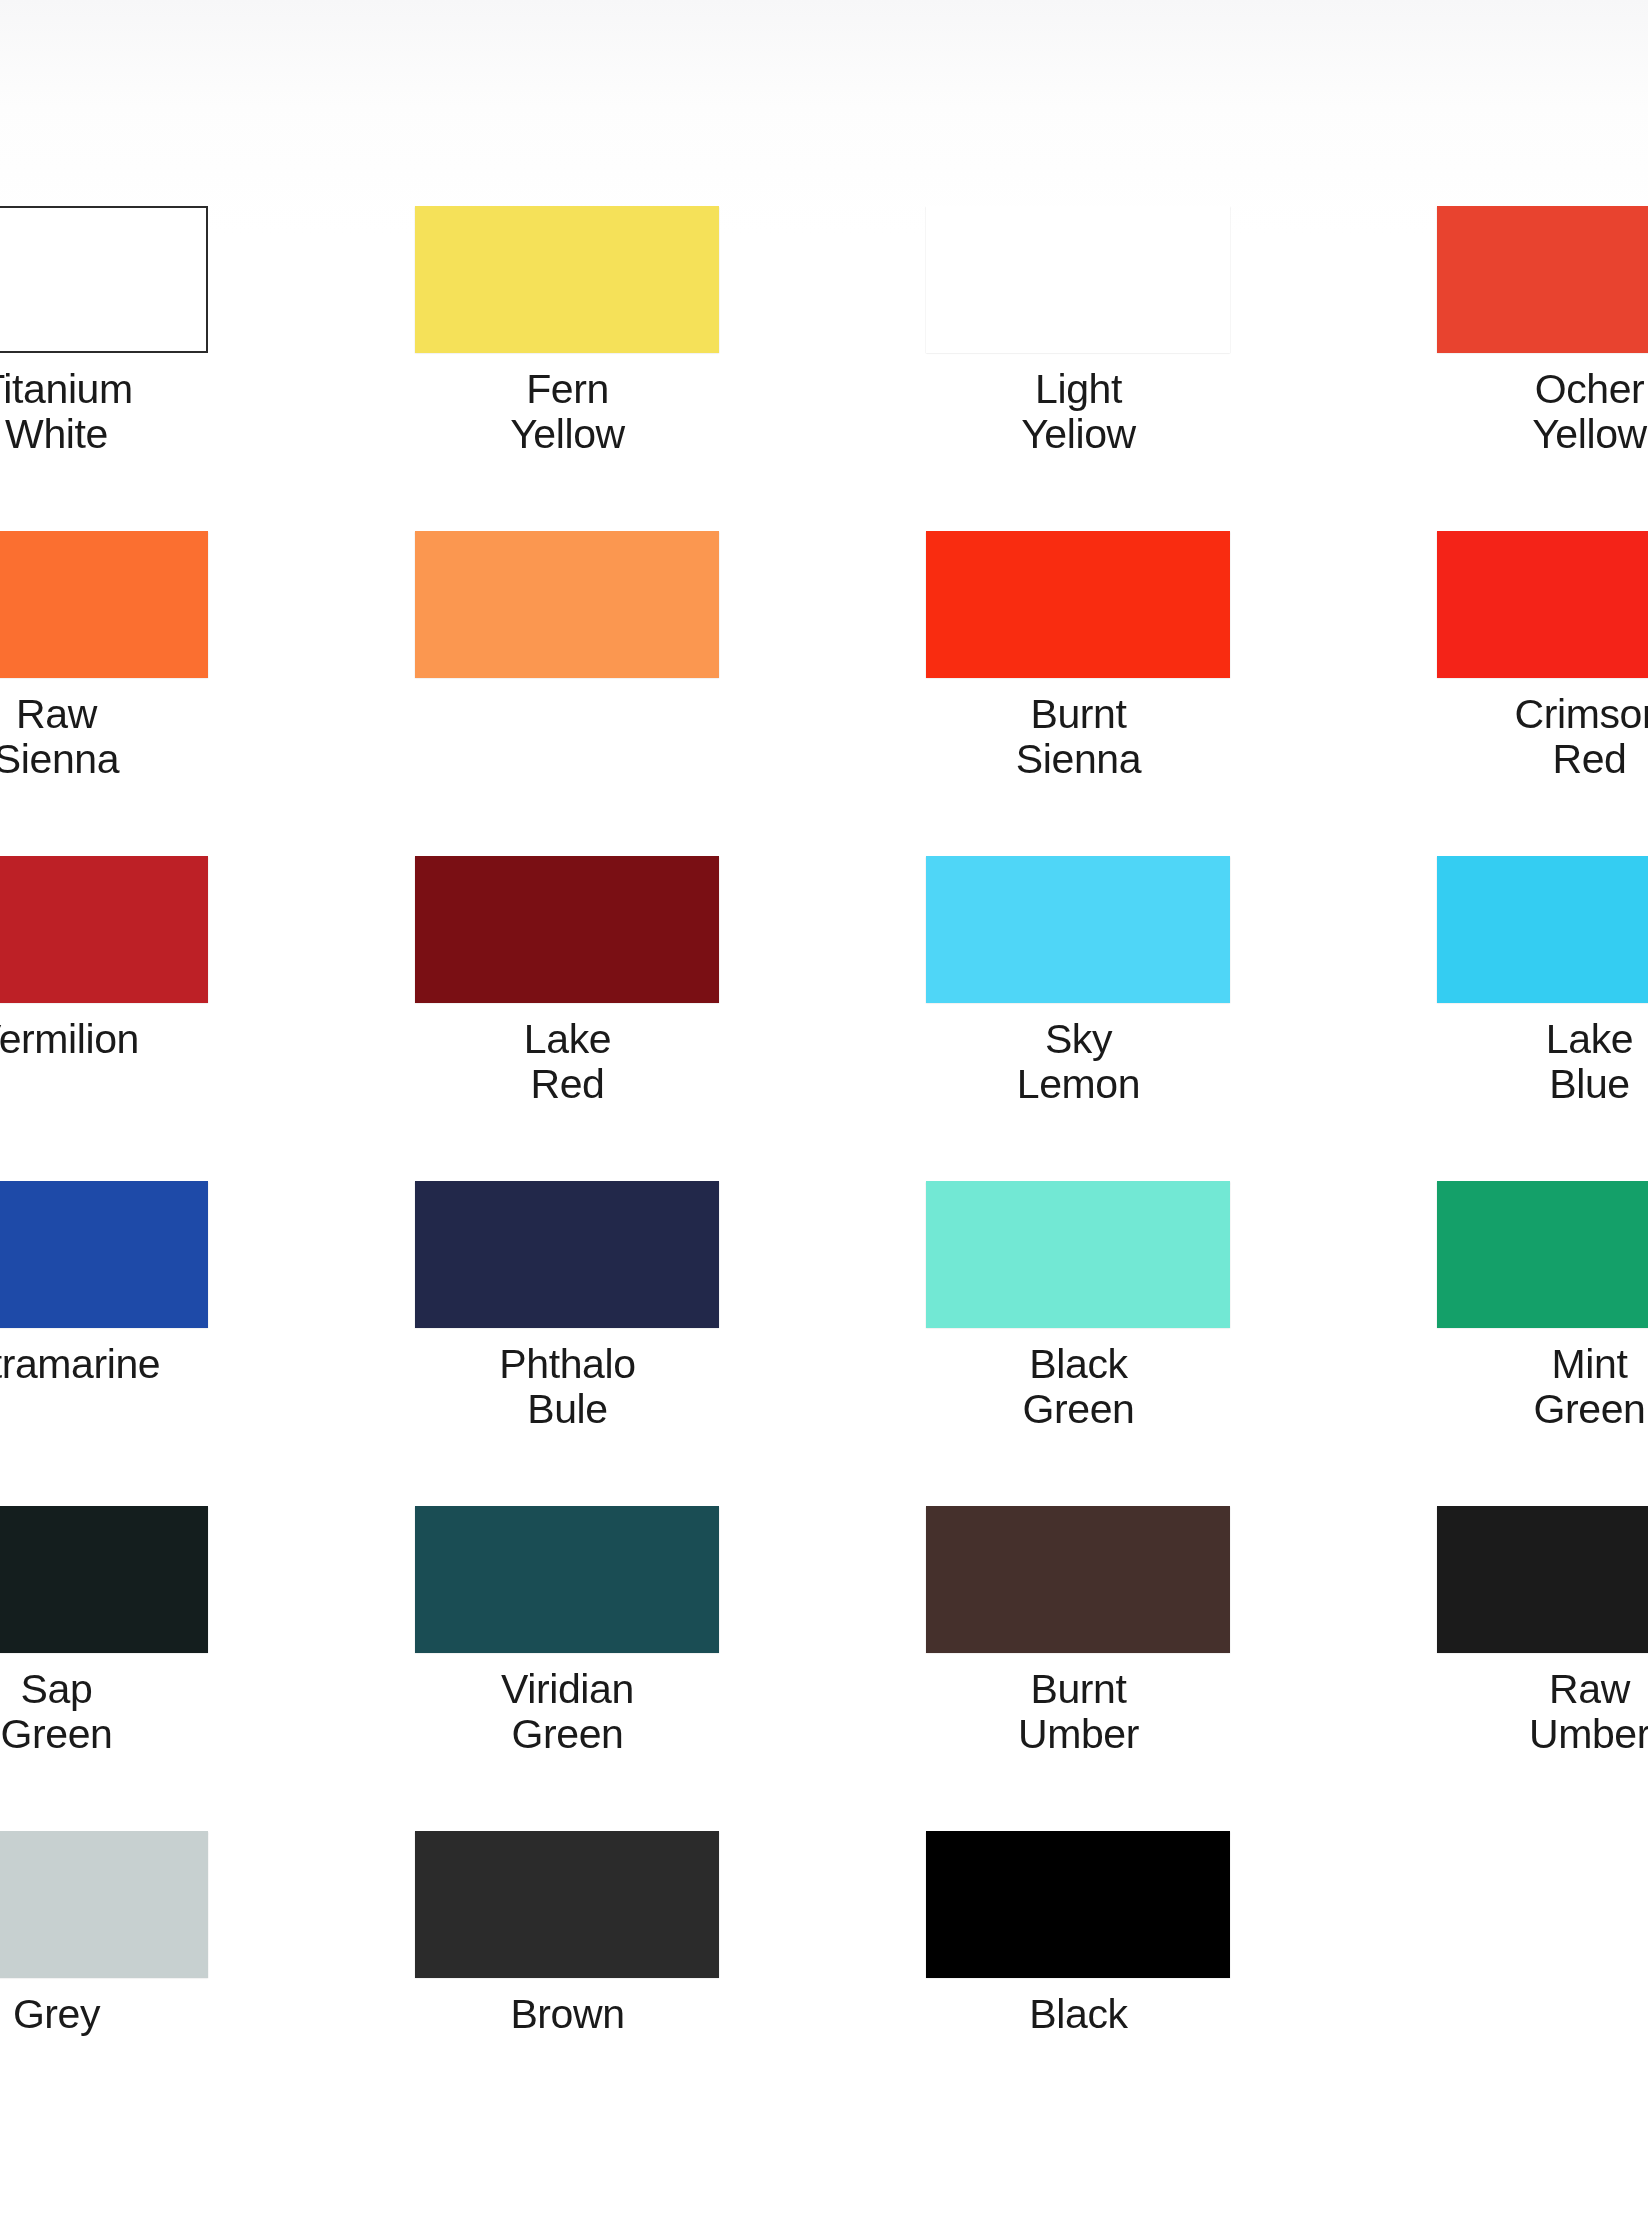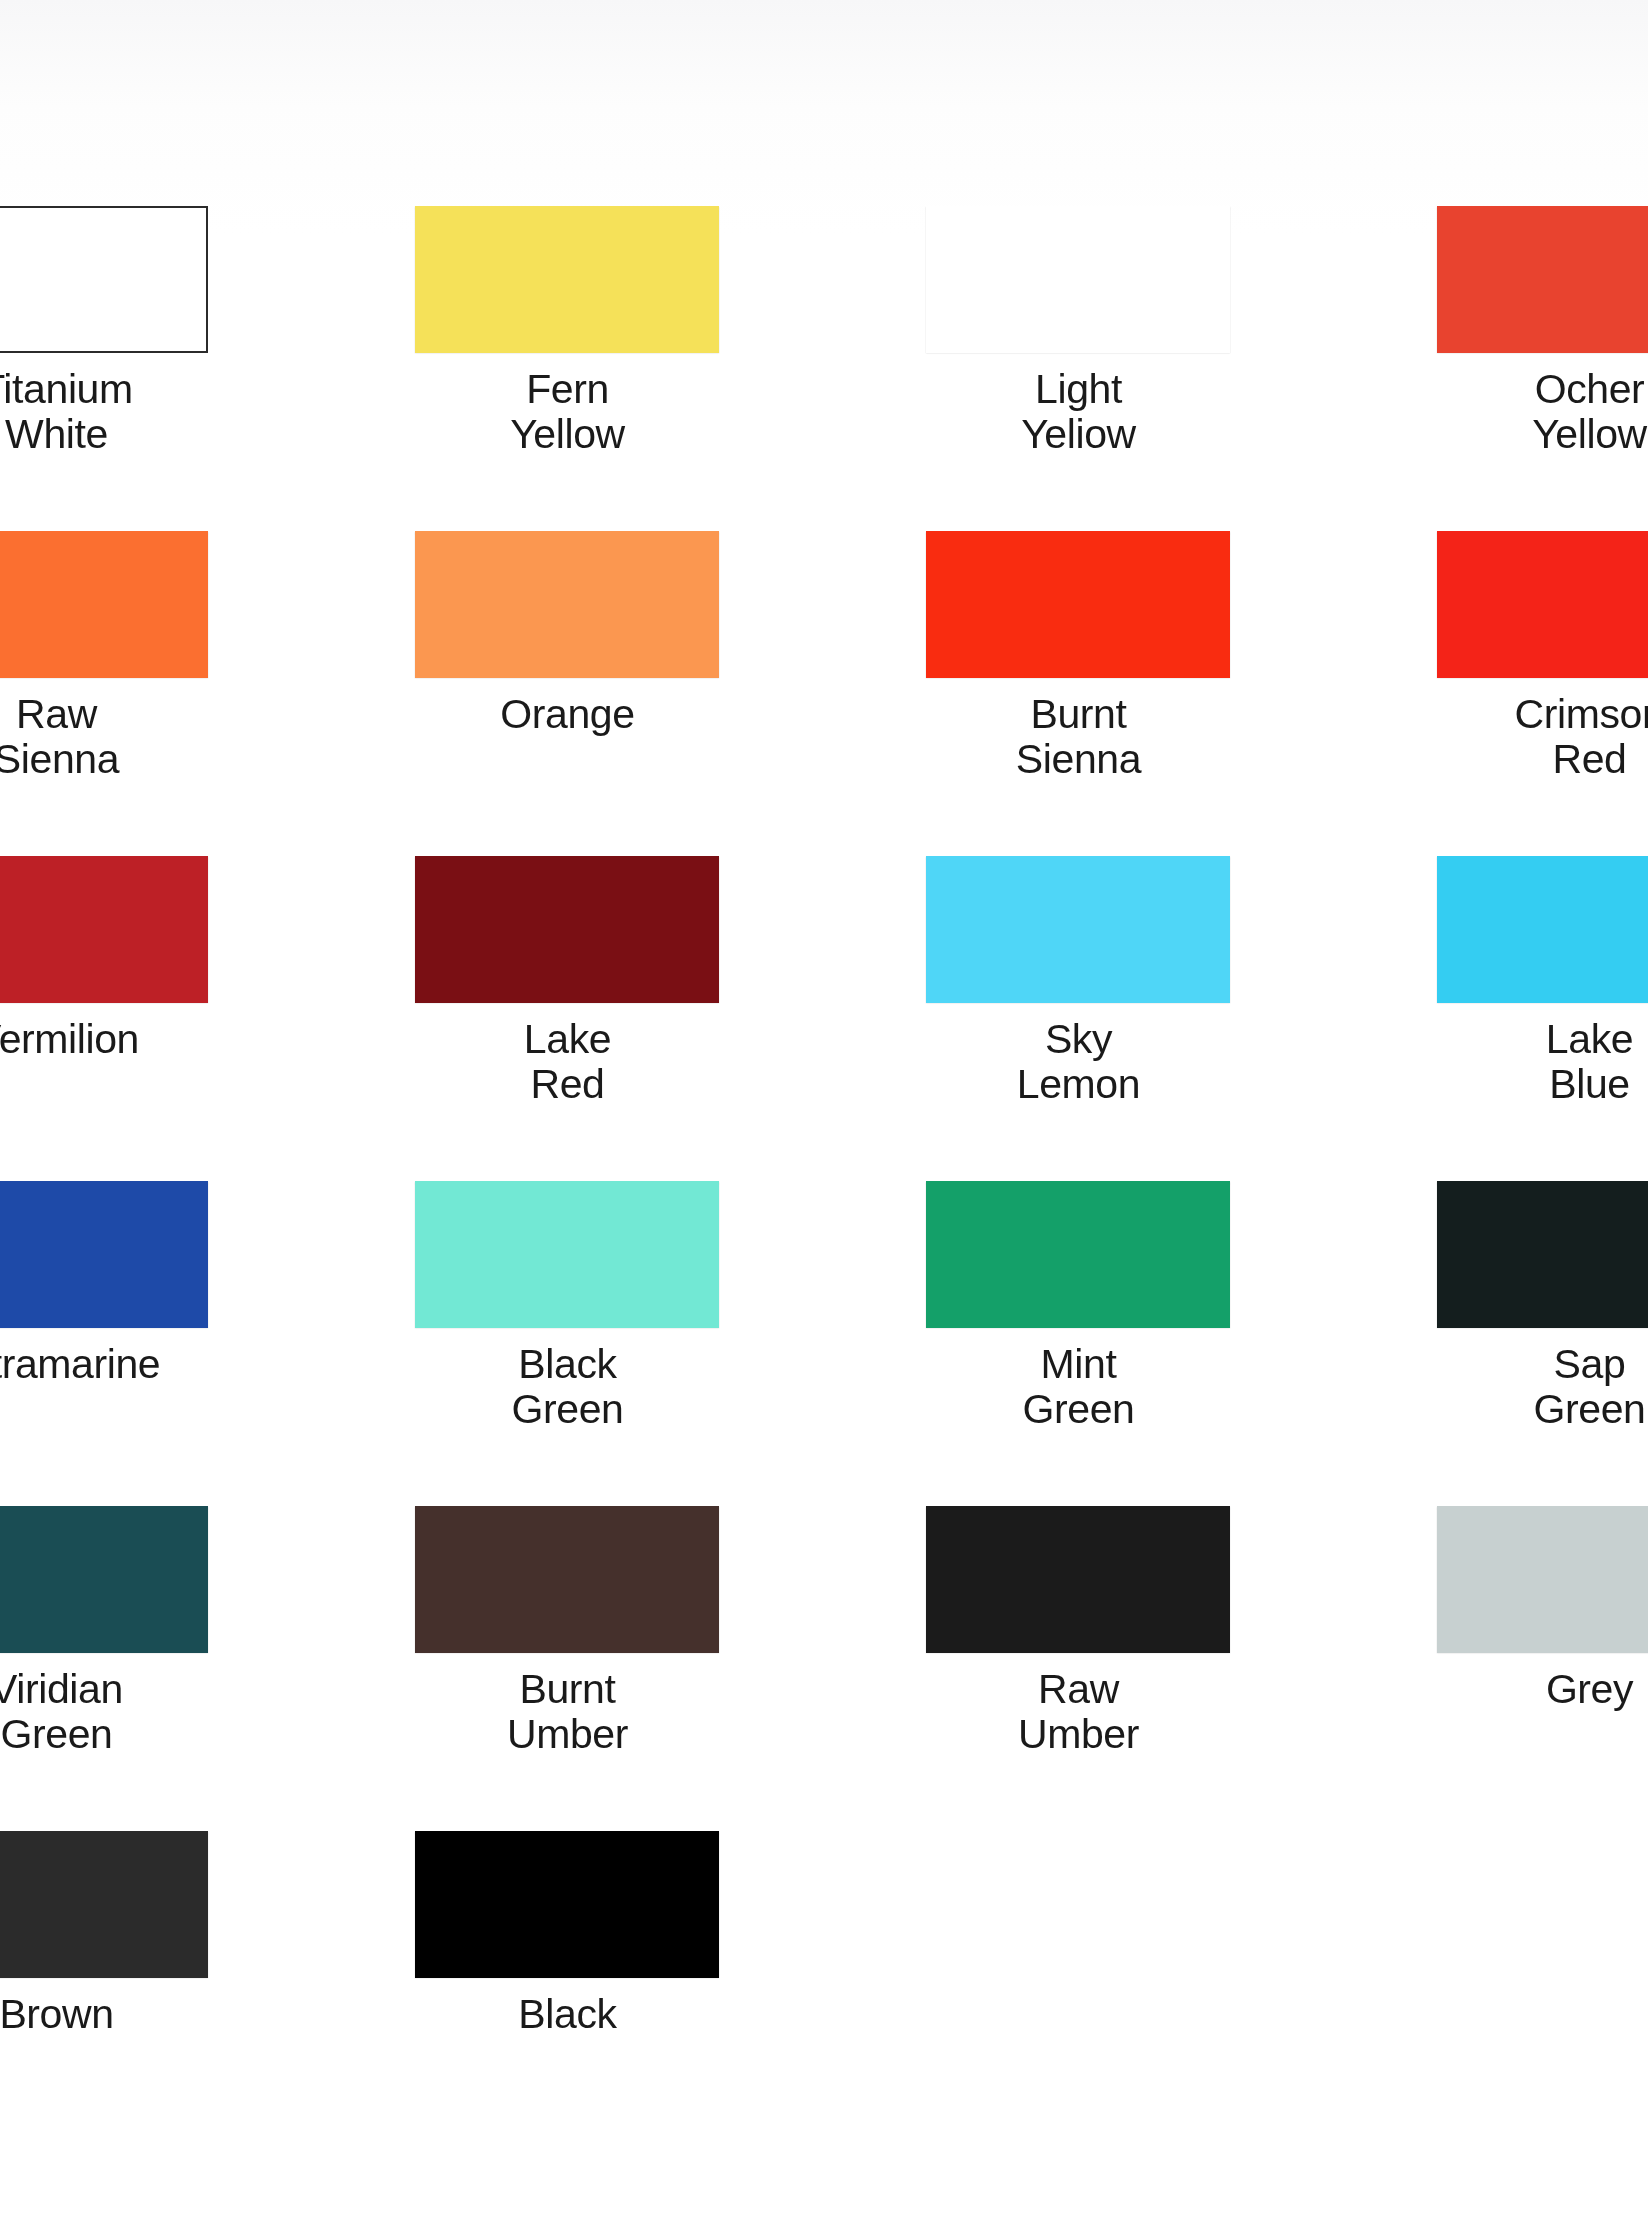--- a/index.html
+++ b/index.html
@@ -103,21 +103,20 @@
 Yellow</div>
       </div>
       <div class="swatch-cell">
         <div class="swatch-chip" title="Raw
 Sienna" style="background-color: rgb(251, 111, 48);"></div>
         <div class="swatch-label">Raw
 Sienna</div>
       </div>
       <div class="swatch-cell">
         <div class="swatch-chip" title="Orange" style="background-color: rgb(251, 151, 80);"></div>
-        <div class="swatch-label">Orange</div>
       </div>
       <div class="swatch-cell">
         <div class="swatch-chip" title="Burnt
 Sienna" style="background-color: rgb(249, 44, 16);"></div>
         <div class="swatch-label">Burnt
 Sienna</div>
       </div>
       <div class="swatch-cell">
         <div class="swatch-chip" title="Crimson
 Red" style="background-color: rgb(244, 35, 24);"></div>
@@ -144,20 +143,26 @@
         <div class="swatch-chip" title="Lake
 Blue" style="background-color: rgb(52, 205, 242);"></div>
         <div class="swatch-label">Lake
 Blue</div>
       </div>
       <div class="swatch-cell">
         <div class="swatch-chip" title="Ultramarine" style="background-color: rgb(30, 74, 168);"></div>
         <div class="swatch-label">Ultramarine</div>
       </div>
       <div class="swatch-cell">
+        <div class="swatch-chip" title="Phthalo
+Bule" style="background-color: rgb(34, 40, 74);"></div>
+        <div class="swatch-label">Phthalo
+Bule</div>
+      </div>
+      <div class="swatch-cell">
         <div class="swatch-chip" title="Fern
 Green" style="background-color: rgb(114, 232, 212);"></div>
         <div class="swatch-label">Black
 Green</div>
       </div>
       <div class="swatch-cell">
         <div class="swatch-chip" title="Mint
 Green" style="background-color: rgb(20, 160, 105);"></div>
         <div class="swatch-label">Mint
 Green</div>

